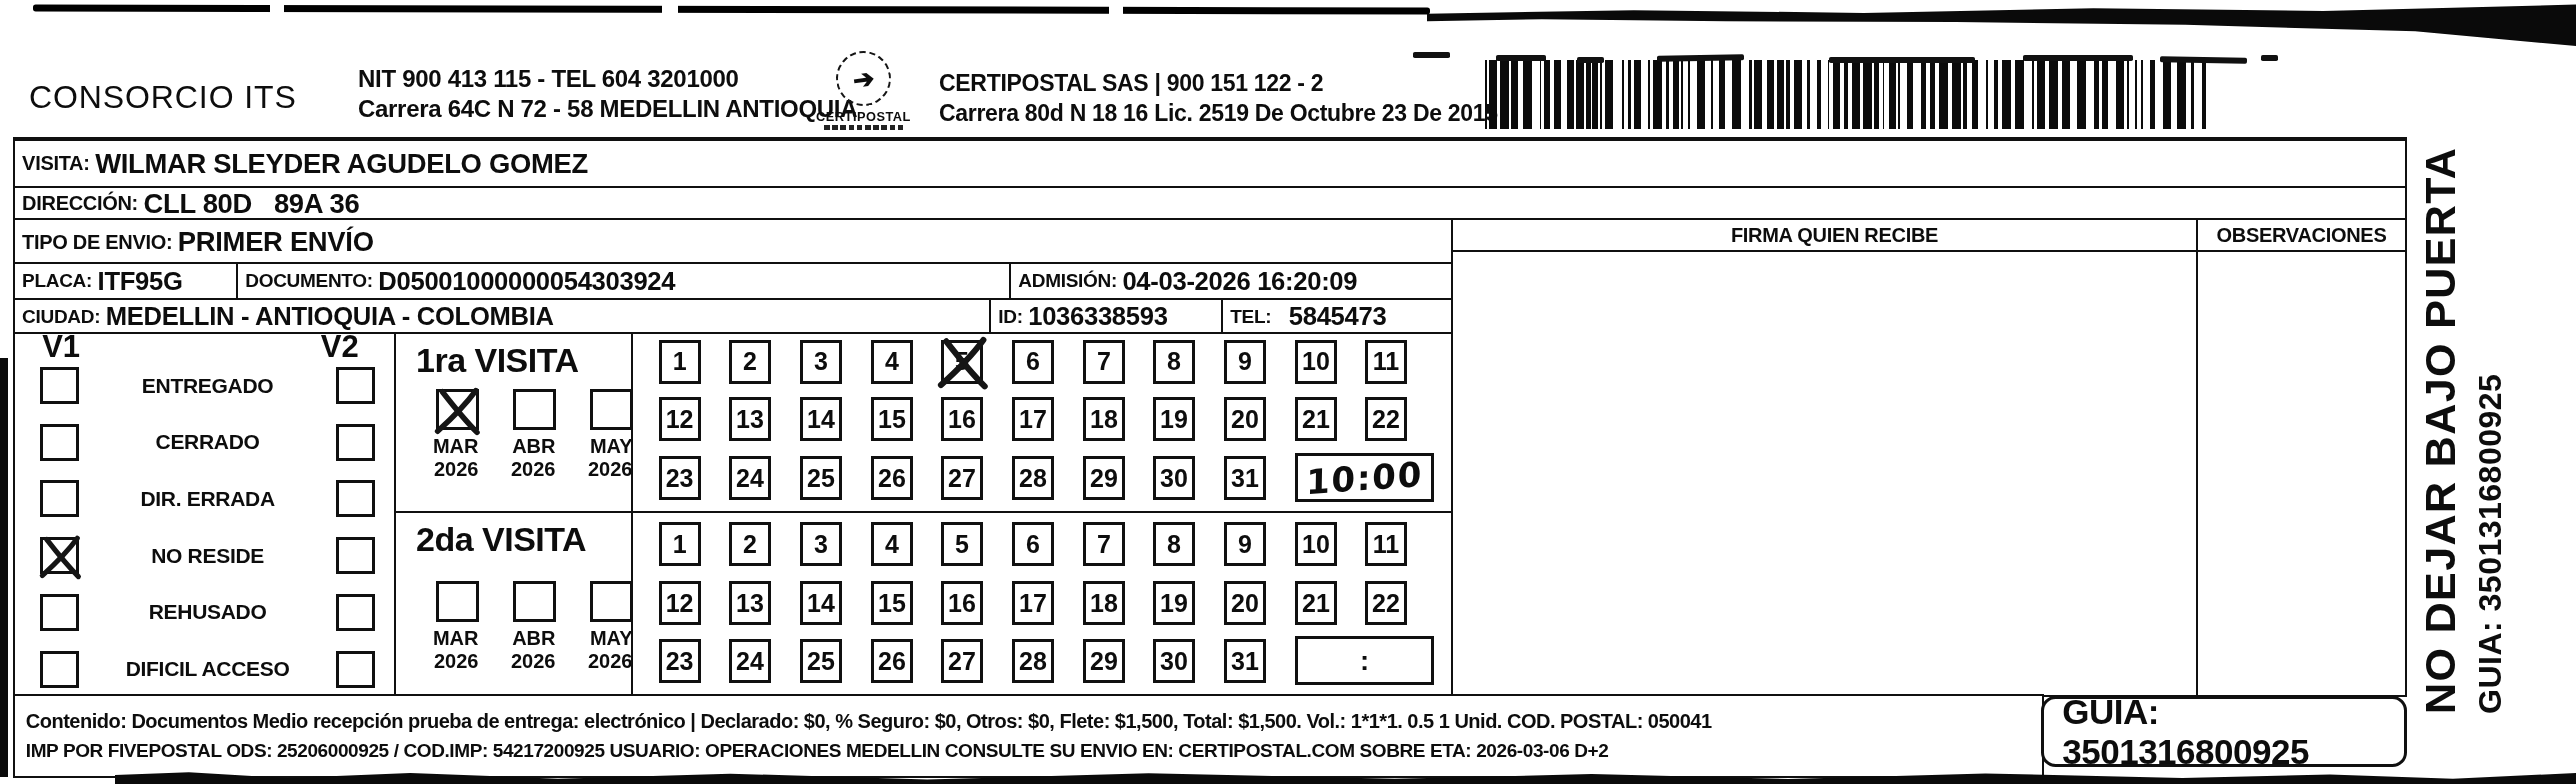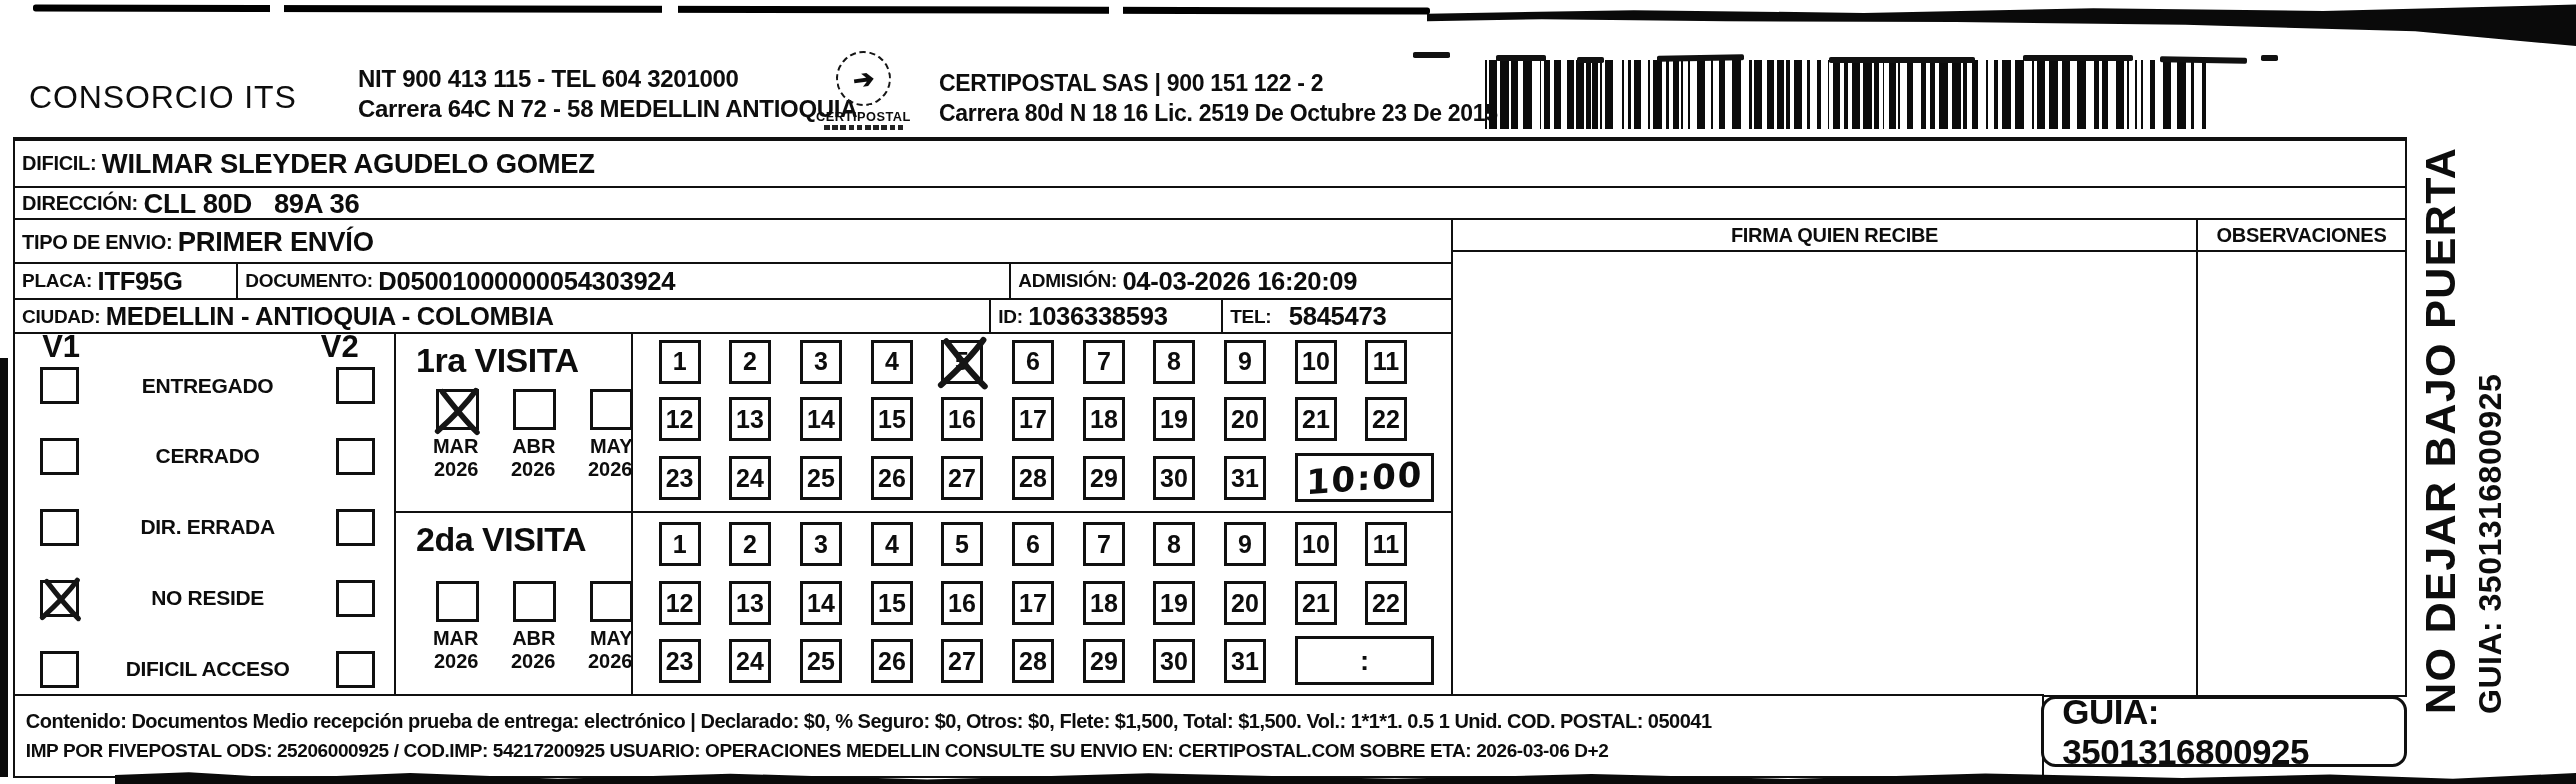--- a/index.html
+++ b/index.html
@@ -186,21 +186,21 @@
       <div class="bar" style="width: 1.8px; margin-right: 3.7px;"></div>
       <div class="bar" style="width: 1.8px; margin-right: 7.3px;"></div>
       <div class="bar" style="width: 5.5px; margin-right: 8.2px;"></div>
       <div class="bar" style="width: 7.3px; margin-right: 6.4px;"></div>
       <div class="bar" style="width: 9.1px; margin-right: 4.6px;"></div>
       <div class="bar" style="width: 2.7px; margin-right: 8.2px;"></div>
       <div class="bar" style="width: 4.6px; margin-right: 8.2px;"></div>
     </div>
 
   <div class="cell row-nombre">
-    <span class="lab lg">DIFICIL:</span>
+    <span class="lab lg">VISITA:</span>
     <span class="val xl">WILMAR SLEYDER AGUDELO GOMEZ</span>
   </div>
   <div class="cell row-direccion">
     <span class="lab lg">DIRECCIÓN:</span>
     <span class="val xl">CLL 80D   89A 36</span>
   </div>
   <div class="cell row-tipo">
     <span class="lab lg">TIPO DE ENVIO:</span>
     <span class="val xl">PRIMER ENVÍO</span>
   </div>
@@ -249,20 +249,25 @@
           <div class="cb"></div>
         </div>
         <div class="status-row">
           <div class="cb">
             <svg viewBox="0 0 40 40" class="xmark">
               <path d="M7 4 C 14 13, 25 27, 36 38" fill="none" stroke="#151515" stroke-width="4.6" stroke-linecap="round"></path>
               <path d="M35 3 C 27 14, 13 28, 3 37" fill="none" stroke="#151515" stroke-width="4.6" stroke-linecap="round"></path>
             </svg>
           </div>
           <div class="status-label">NO RESIDE</div>
+          <div class="cb"></div>
+        </div>
+        <div class="status-row">
+          <div class="cb"></div>
+          <div class="status-label">REHUSADO</div>
           <div class="cb"></div>
         </div>
         <div class="status-row">
           <div class="cb"></div>
           <div class="status-label">DIFICIL ACCESO</div>
           <div class="cb"></div>
         </div>
       </div>
   </div>
 

